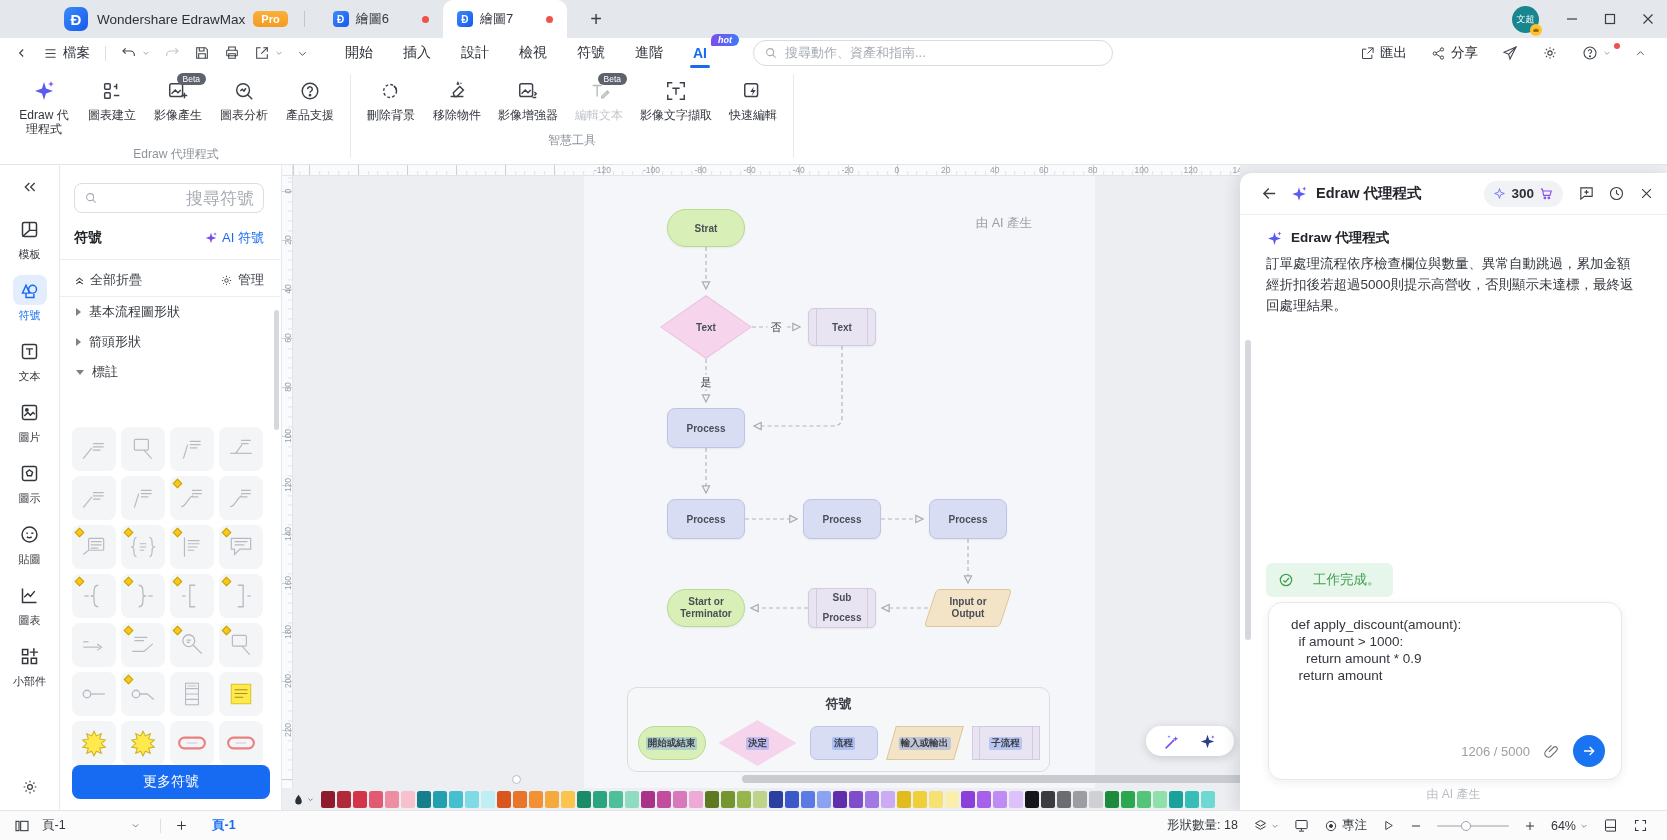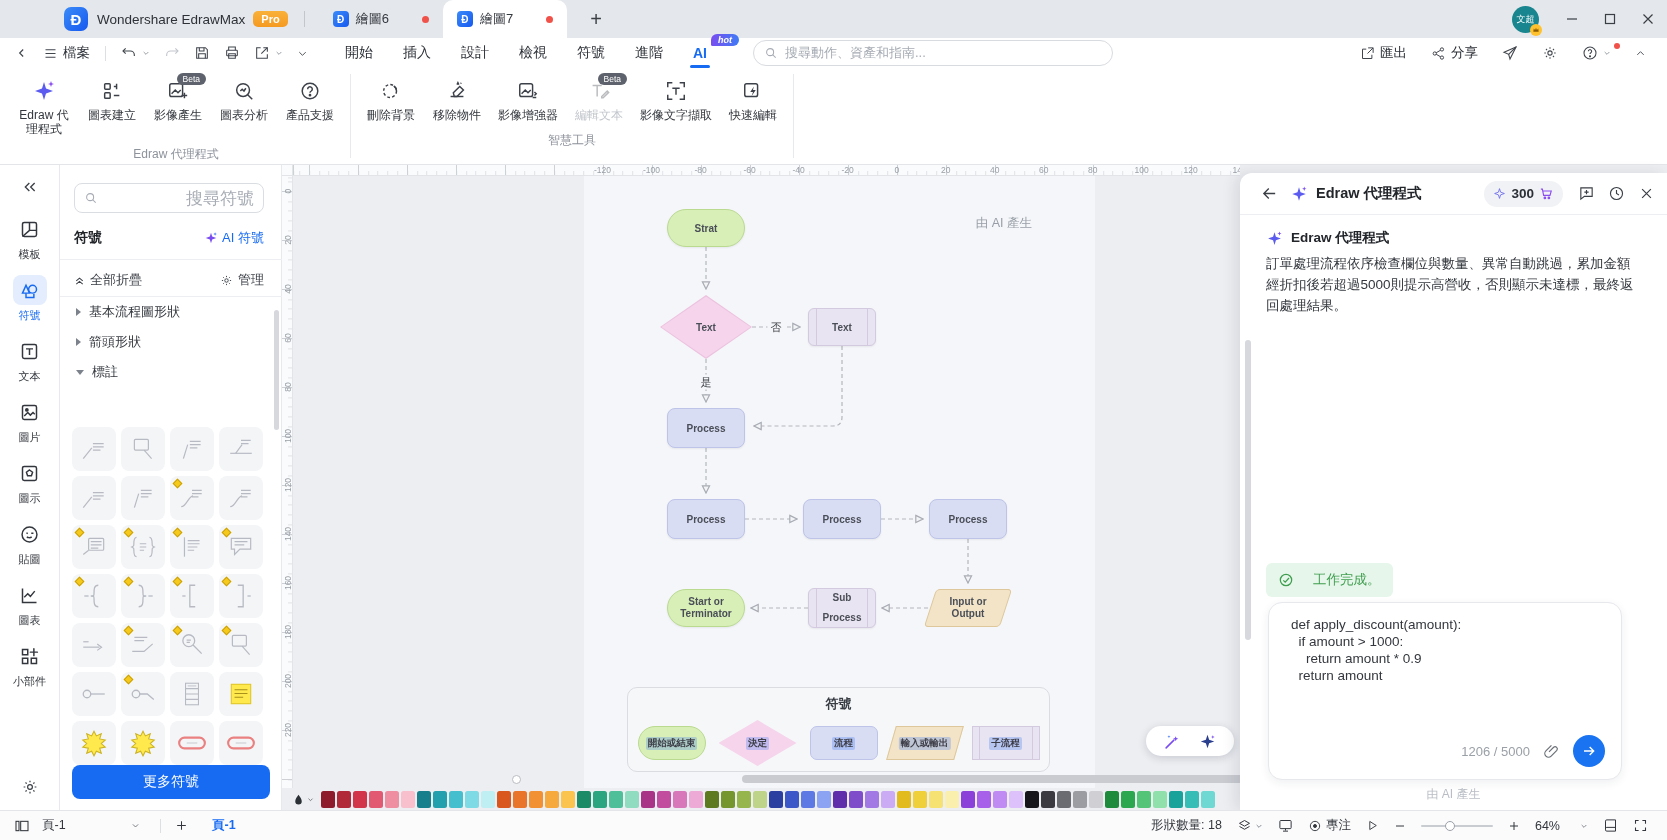--- a/index.html
+++ b/index.html
@@ -162,21 +162,21 @@
 
   
   .statusbar { position:absolute; left:0; top:810px; width:1667px; height:30px; background:#fbfbfc; border-top:1px solid #e3e5e9; display:flex; align-items:center; font-size:12.5px; color:#33373d; }
   .st-left { display:flex; align-items:center; gap:6px; margin-left:14px; }
   .pagesel { display:flex; align-items:center; width:110px; justify-content:space-between; padding:0 6px; }
   .stdiv { width:1px; height:14px; background:#dcdfe4; margin:0 8px; }
   .activepage { color:#176bf2; font-weight:bold; margin-left:18px; }
   .st-right { margin-left:auto; display:flex; align-items:center; gap:15px; padding-right:19px; }
   .slider { position:relative; width:72px; height:2px; background:#c9ccd1; border-radius:1px; }
   .knob { position:absolute; left:24px; top:-4px; width:10px; height:10px; background:#fff; border:1px solid #9ca1a8; border-radius:50%; }
-  .zoomv { display:flex; align-items:center; gap:20px; }
+  .zoomv { display:flex; align-items:center; gap:4px; }
 </style>
 </head>
 <body>
 
 <div id="app">
 
   <div class="titlebar">
     <div class="applogo">Đ</div>
     <div class="apptitle">Wondershare EdrawMax</div>
     <div class="probadge">Pro</div>

